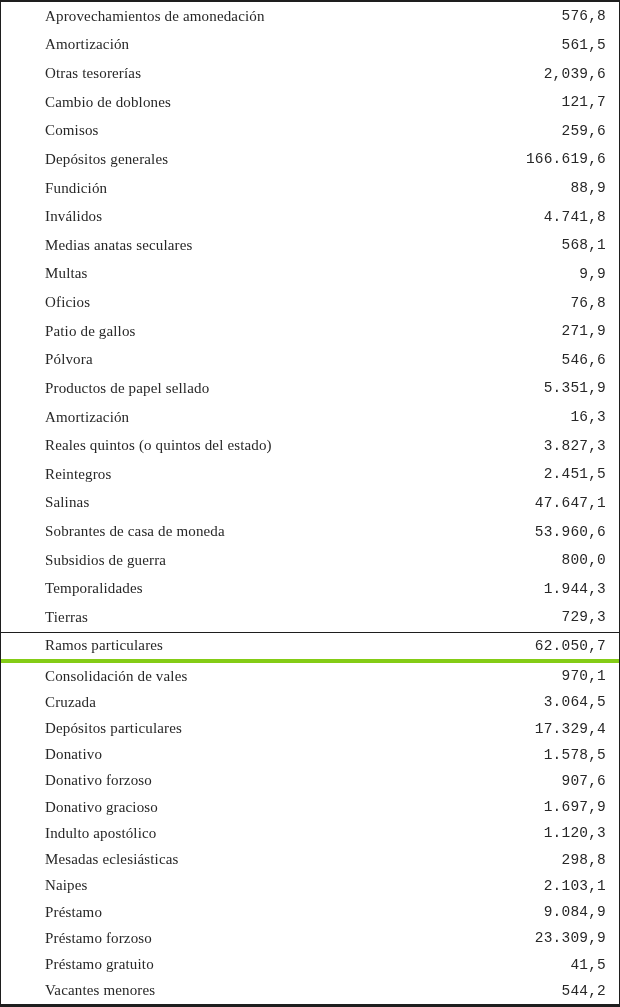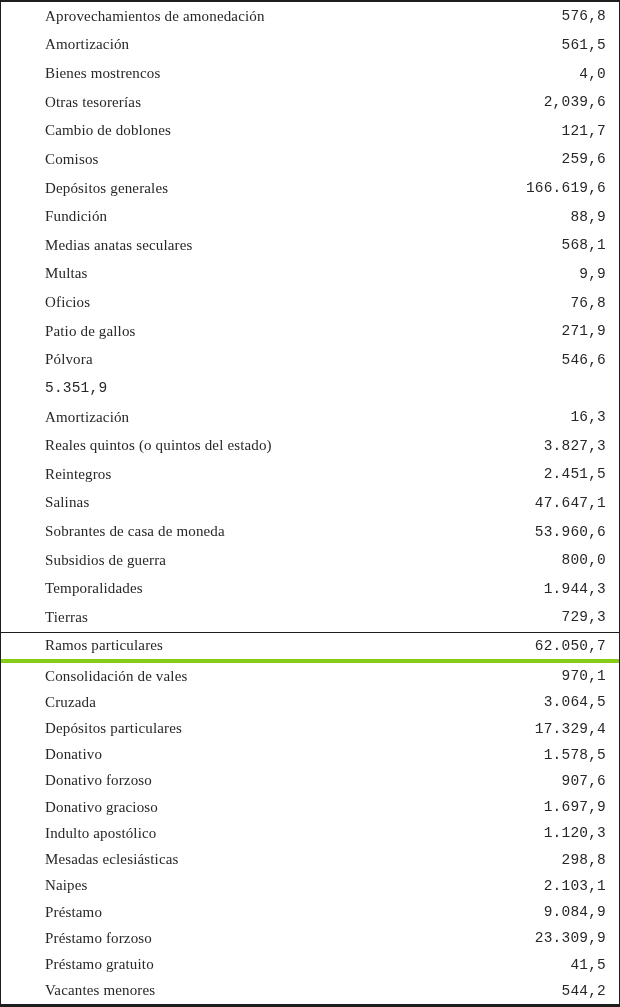--- a/index.html
+++ b/index.html
@@ -68,24 +68,20 @@
   <div class="row">
     <span class="label">Aprovechamientos de amonedación</span>
     <span class="value">576,8</span>
   </div>
 
   <div class="row">
     <span class="label">Amortización</span>
     <span class="value">561,5</span>
   </div>
 
-  <div class="row">
-    <span class="label">Bienes mostrencos</span>
-    <span class="value">4,0</span>
-  </div>
 
   <div class="row">
     <span class="label">Otras tesorerías</span>
     <span class="value">2,039,6</span>
   </div>
 
   <div class="row">
     <span class="label">Cambio de doblones</span>
     <span class="value">121,7</span>
   </div>
@@ -98,20 +94,24 @@
   <div class="row">
     <span class="label">Depósitos generales</span>
     <span class="value">166.619,6</span>
   </div>
 
   <div class="row">
     <span class="label">Fundición</span>
     <span class="value">88,9</span>
   </div>
 
+  <div class="row">
+    <span class="label">Inválidos</span>
+    <span class="value">4.741,8</span>
+  </div>
 
   <div class="row">
     <span class="label">Medias anatas seculares</span>
     <span class="value">568,1</span>
   </div>
 
   <div class="row">
     <span class="label">Multas</span>
     <span class="value">9,9</span>
   </div>
@@ -125,20 +125,21 @@
     <span class="label">Patio de gallos</span>
     <span class="value">271,9</span>
   </div>
 
   <div class="row">
     <span class="label">Pólvora</span>
     <span class="value">546,6</span>
   </div>
 
   <div class="row">
+    <span class="label">Productos de papel sellado</span>
     <span class="value">5.351,9</span>
   </div>
 
   <div class="row">
     <span class="label">Amortización</span>
     <span class="value">16,3</span>
   </div>
 
   <div class="row">
     <span class="label">Reales quintos (o quintos del estado)</span>

